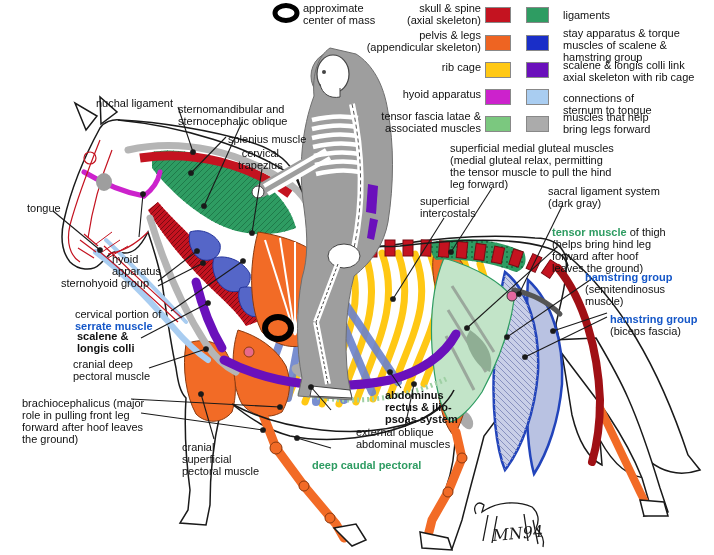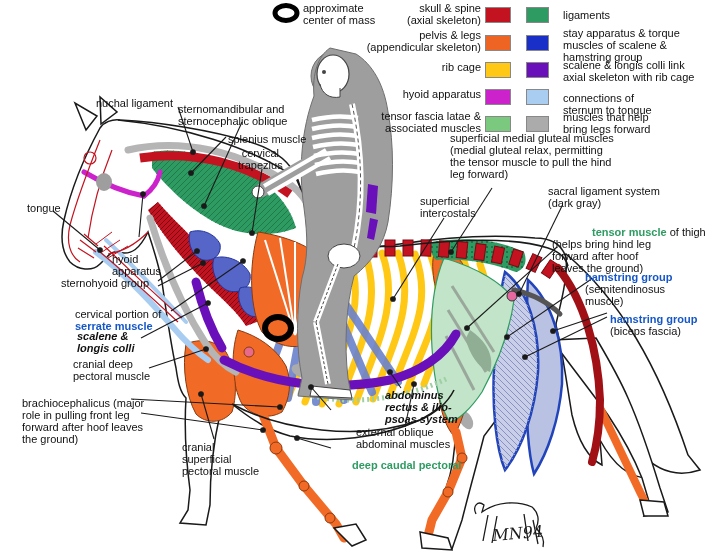--- a/index.html
+++ b/index.html
@@ -1,23 +1,23 @@
 <!DOCTYPE html>
 <html><head>
 <meta charset="utf-8">
 <style>
   html,body{margin:0;padding:0;background:#fff;}
   #stage{position:relative;width:714px;height:555px;background:#fff;overflow:hidden;
          font-family:"Liberation Sans",sans-serif;}
   #art{position:absolute;left:0;top:0;}
   .lbl{position:absolute;font-size:11px;line-height:1.09;color:#111;white-space:pre-line;}
   .b{font-weight:bold;}
-  .i{font-style:italic;}
+  .i{}
   .bl{color:#1557c8;}
-  .g{color:#2e9c62;margin-left:40px;}
+  .g{color:#2e9c62;}
   .blk{display:block;}
   .ctr{text-align:center;}
   .rt{text-align:right;}
   .sw{position:absolute;height:16px;border:1px solid #888;box-sizing:border-box;}
 </style>
 </head>
 <body>
 
 <div id="stage">
 
@@ -358,21 +358,21 @@
 superficial
 pectoral muscle</div>
 <div class="lbl b i" style="left:385px;top:389px;">abdominus
 rectus &amp; ilio-
 psoas system</div>
 <div class="lbl" style="left:356px;top:426px;">external oblique
 abdominal muscles</div>
 <div class="lbl" style="left:312px;top:447px;">
   <span class="blk g b">deep caudal pectoral</span>
 </div>
-<div class="lbl" style="left:450px;top:132px;">superficial medial gluteal muscles
+<div class="lbl" style="left:450px;top:142px;">superficial medial gluteal muscles
 (medial gluteal relax, permitting
 the tensor muscle to pull the hind
 leg forward)</div>
 <div class="lbl" style="left:420px;top:195px;">superficial
 intercostals</div>
 <div class="lbl" style="left:548px;top:185px;">sacral ligament system
 (dark gray)</div>
 <div class="lbl" style="left:552px;top:214px;">
   <span class="g b">tensor muscle</span><span> of thigh</span><span class="blk">(helps bring hind leg
 forward after hoof

